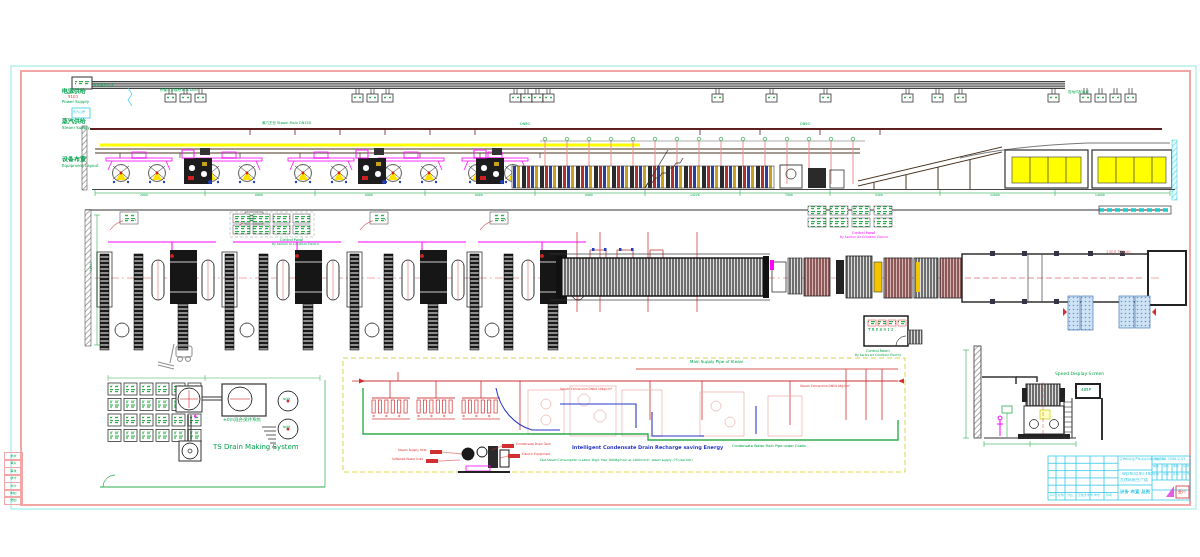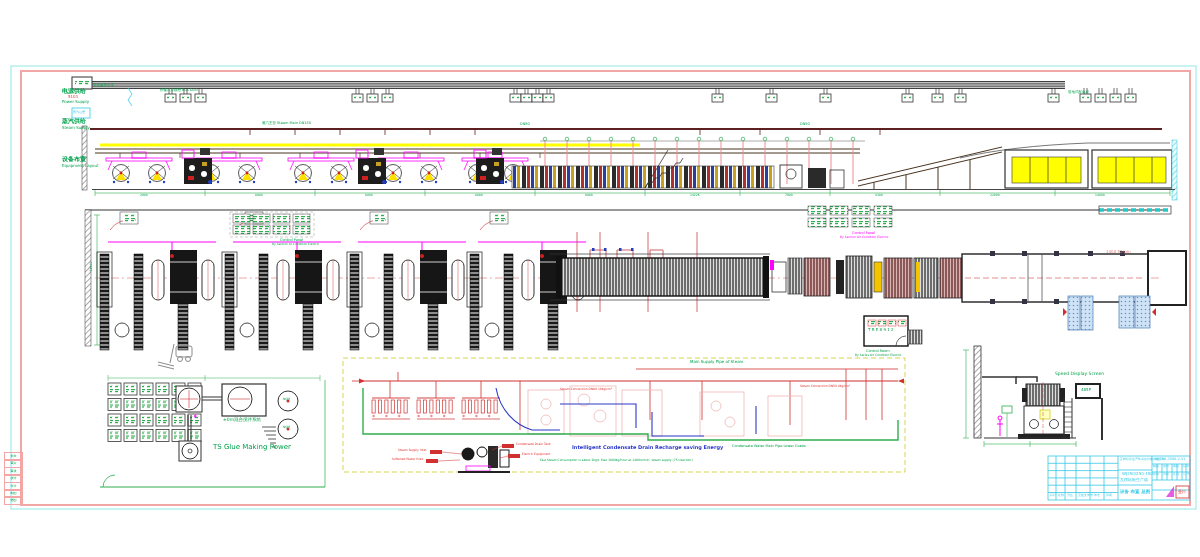--- a/index.html
+++ b/index.html
@@ -680,21 +680,21 @@
 <div class="lbl g f35" style="left:280px;top:238px">Control Panel</div>
 <div class="lbl g f3" style="left:272px;top:243px">By Section to Condition Electric</div>
 <div class="lbl mg f35" style="left:852px;top:231px">Control Panel</div>
 <div class="lbl mg f3" style="left:840px;top:236px">By Section Air Condition Electric</div>
 <div class="lbl f4" style="left:1106px;top:250px;color:#e08080">1400 52rpm</div>
 <div class="lbl g f4" style="left:868px;top:328px">T R E 8 9 1 2</div>
 <div class="lbl g f35" style="left:866px;top:349px">Control Room</div>
 <div class="lbl g f3" style="left:855px;top:354px">By Series Air Condition Electric</div>
 <div class="lbl g f3 vert" style="left:90px;top:262px">31500</div>
 
-<div class="lbl g f7" style="left:213px;top:443px">TS Glue Making Power</div>
+<div class="lbl g f7" style="left:213px;top:443px">TS Drain Making System</div>
 <div class="lbl g f45" style="left:223px;top:417px">±0m混合搅拌系统</div>
 <div class="lbl g f3" style="left:283px;top:398px">NQM</div>
 <div class="lbl g f3" style="left:283px;top:426px">NQM</div>
 <div class="lbl mg f3 vert" style="left:194px;top:420px">提升机</div>
 
 <div class="lbl g f4" style="left:690px;top:360px">Main Supply Pipe of Steam</div>
 <div class="lbl rd f3" style="left:560px;top:388px">Steam Connection DN80 10kg/cm²</div>
 <div class="lbl rd f3" style="left:800px;top:385px">Steam Connection DN50 8kg/cm²</div>
 <div class="lbl bl f5" style="left:572px;top:445px">Intelligent Condensate Drain Recharge saving Energy</div>
 <div class="lbl g f3" style="left:540px;top:459px">Fast Steam Consumption is about 2kg/t, Max 3000kg/hour at 1400m/min, steam supply (75 t/section)</div>

